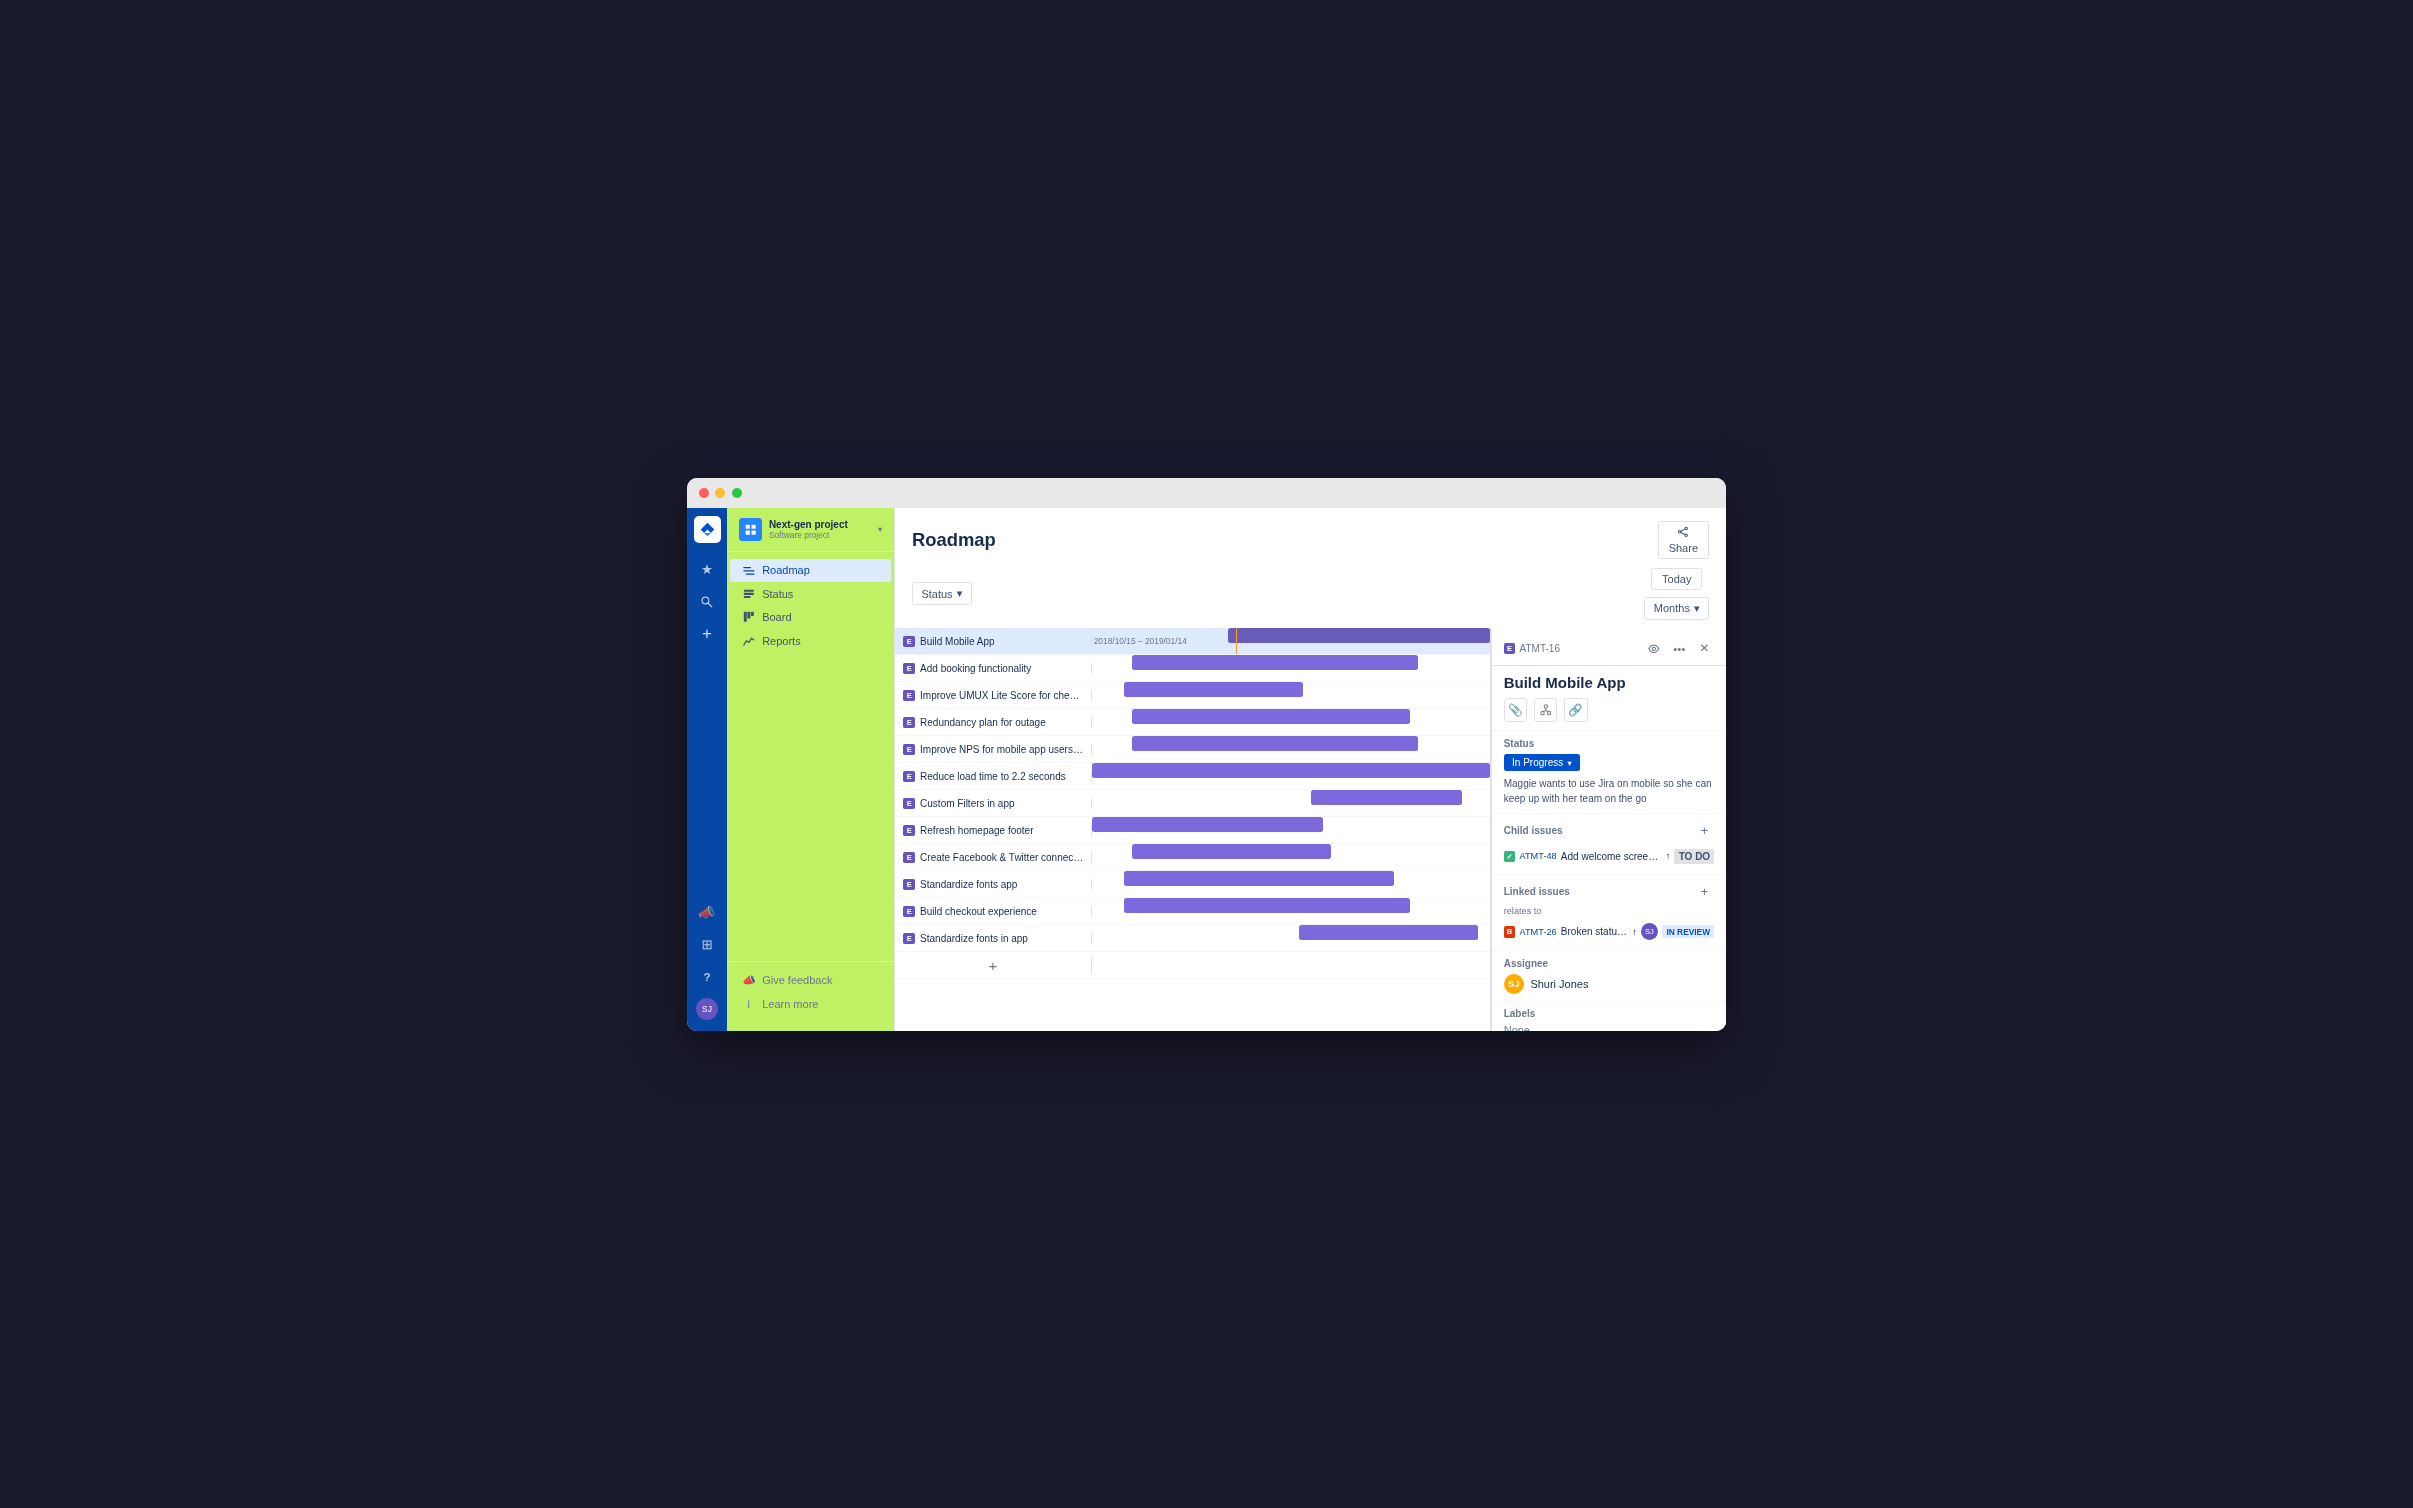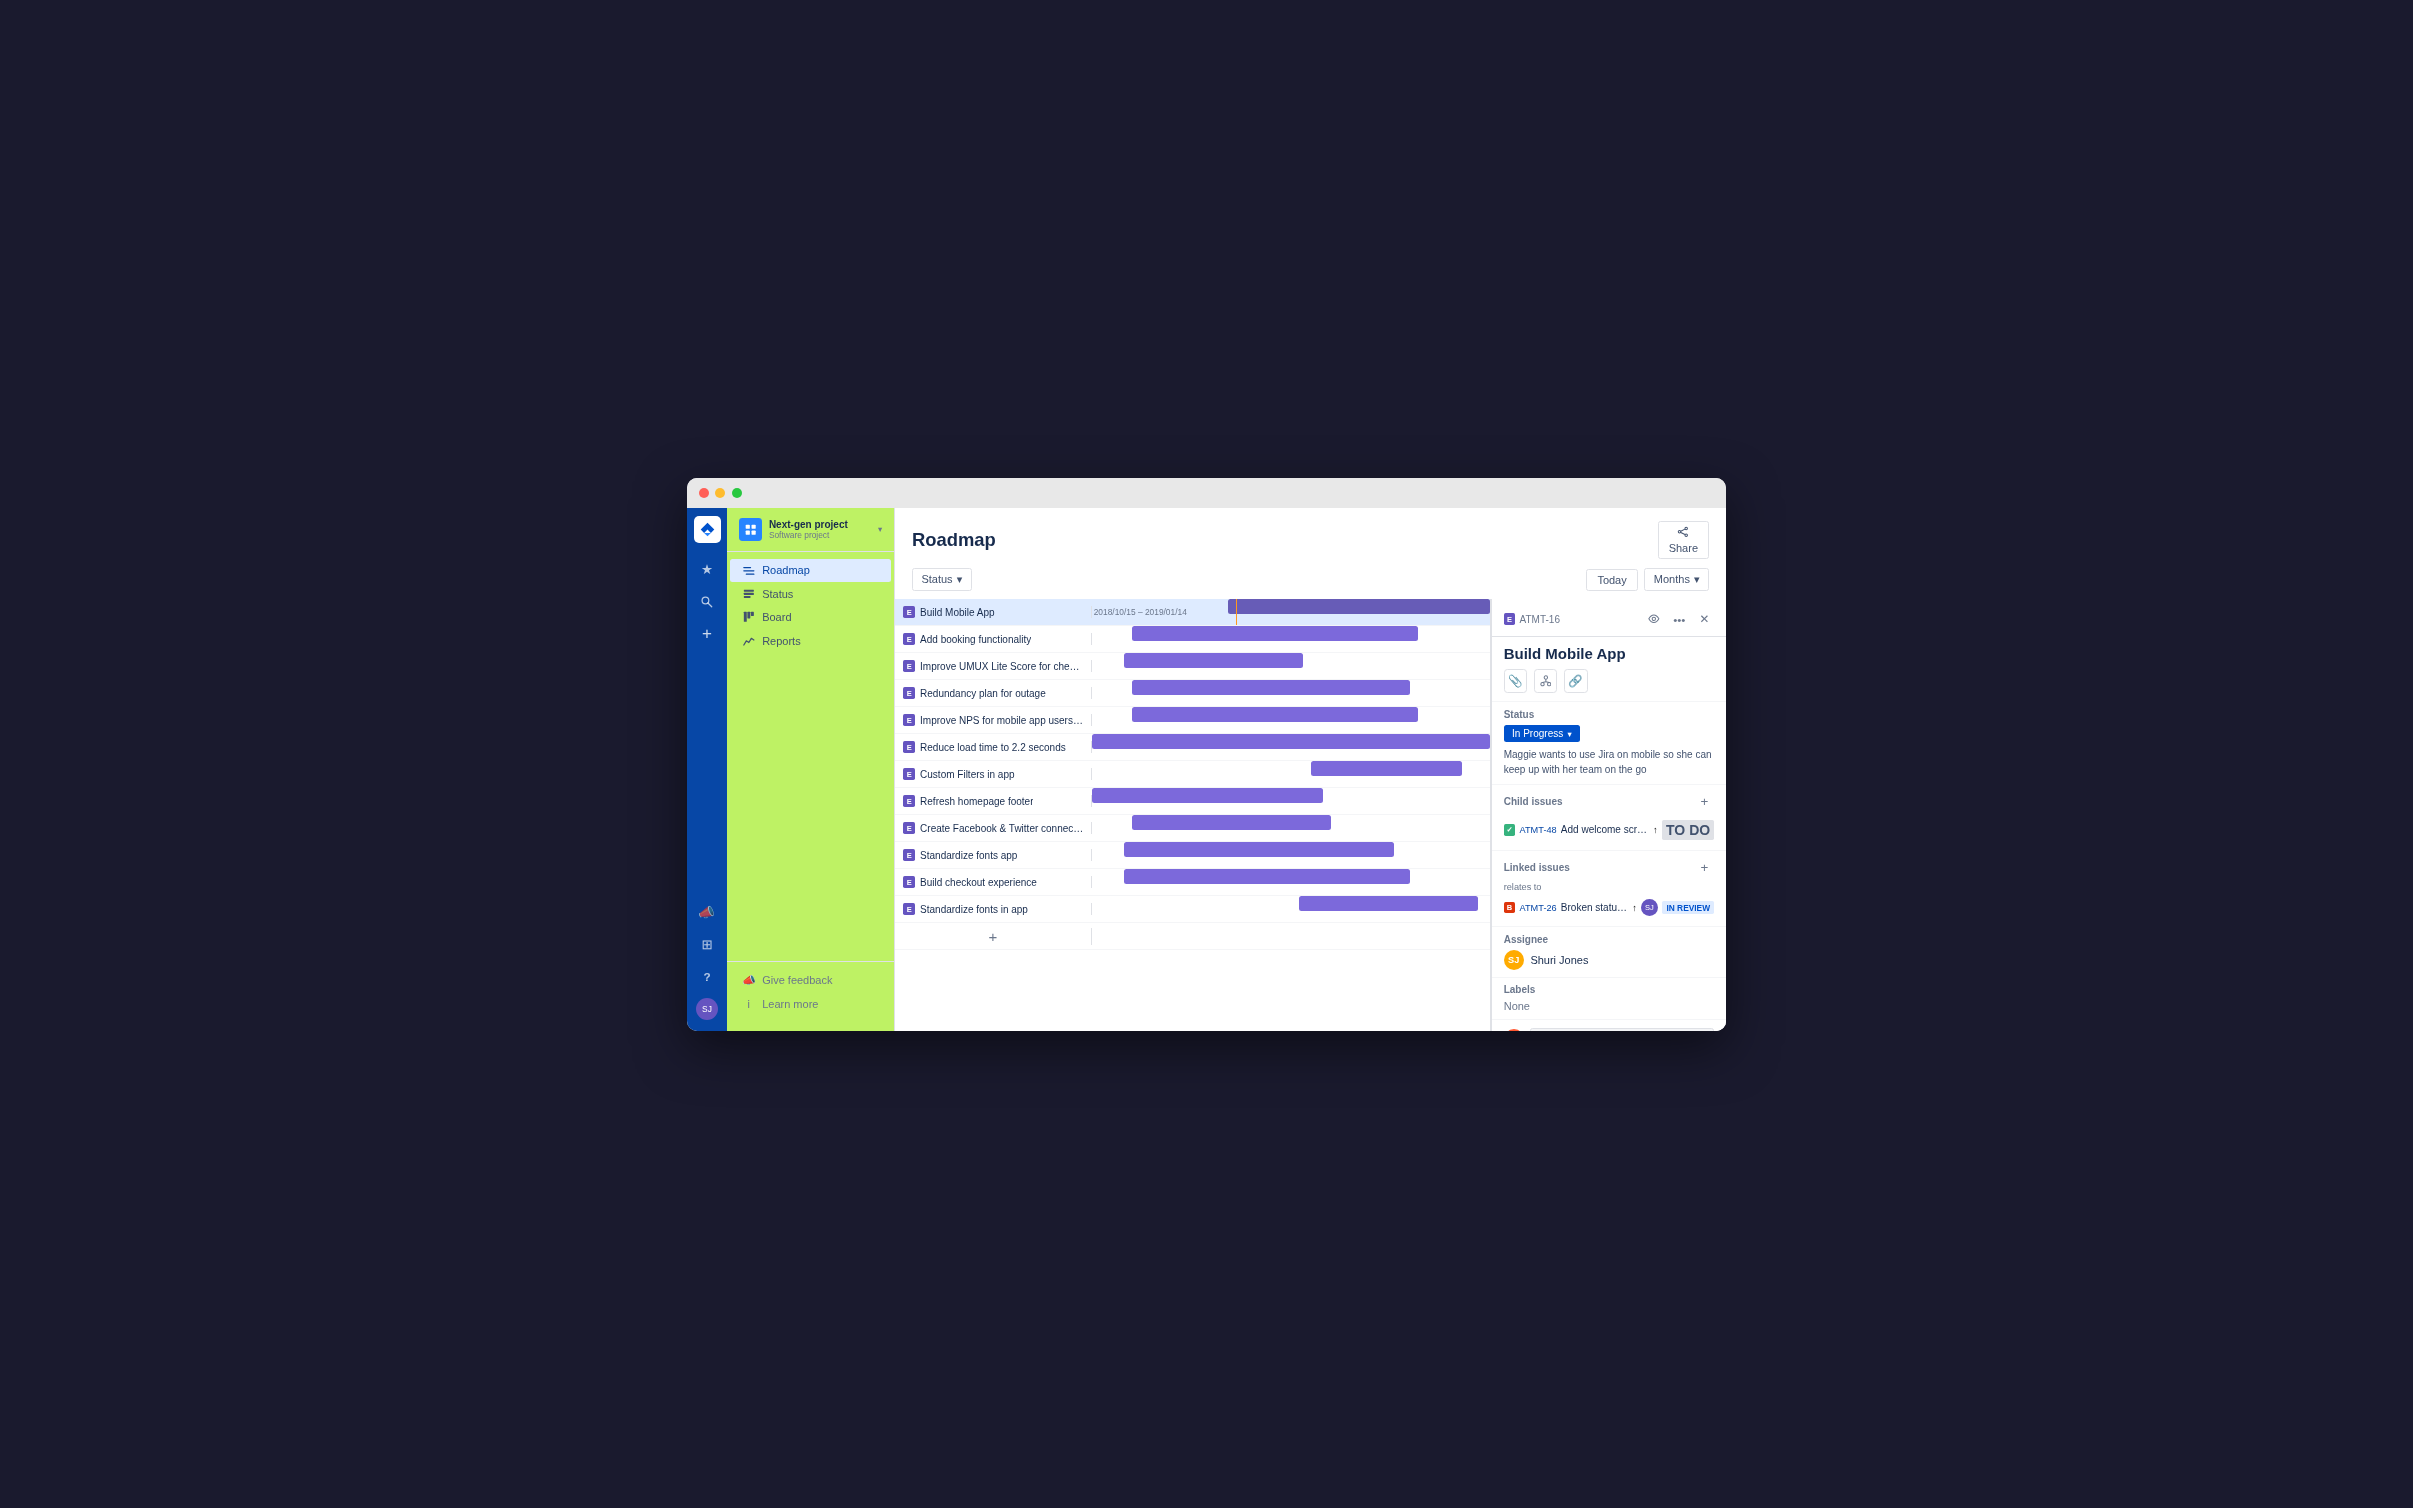--- a/index.html
+++ b/index.html
@@ -154,21 +154,21 @@
     .status-filter {
       display: flex; align-items: center; gap: 4.2px;
       padding: 4.2px 8.4px;
       border: 0.8px solid #dfe1e6;
       border-radius: 2.5px;
       background: #fff;
       cursor: pointer;
       font-size: 11px;
       color: #42526e;
     }
-    .toolbar-right { display: flex; align-items: flex-end; gap: 6.7px; }
+    .toolbar-right { display: flex; align-items: center; gap: 6.7px; flex-direction: column; }
     .today-btn {
       padding: 4.2px 10px;
       border: 0.8px solid #dfe1e6;
       border-radius: 2.5px;
       background: #fff;
       cursor: pointer;
       font-size: 11px;
       color: #42526e;
     }
     .months-btn {
@@ -412,21 +412,21 @@
       background: #36b37e;
       border-radius: 1.7px;
       display: flex; align-items: center; justify-content: center;
       color: #fff; font-size: 7.5px; font-weight: bold;
       flex-shrink: 0;
     }
     .child-issue-id { color: #0747a6; font-size: 9.2px; }
     .child-issue-text { flex: 1; color: #172b4d; white-space: nowrap; overflow: hidden; text-overflow: ellipsis; }
     .priority-icon { font-size: 9.2px; }
     .todo-badge {
-      font-size: 14px; font-weight: 600; color: #42526e;
+      font-size: 10px; font-weight: 600; color: #42526e;
       background: #dfe1e6; padding: 1.7px 4.2px; border-radius: 1.7px; white-space: nowrap;
     }
     .linked-issue-item {
       display: flex; align-items: center; gap: 4.2px;
       padding: 3.4px 0;
       font-size: 10px;
     }
     .linked-relates { font-size: 9.2px; color: #6b778c; margin-bottom: 3.4px; }
     .linked-issue-icon {
       width: 11.7px; height: 11.7px;

